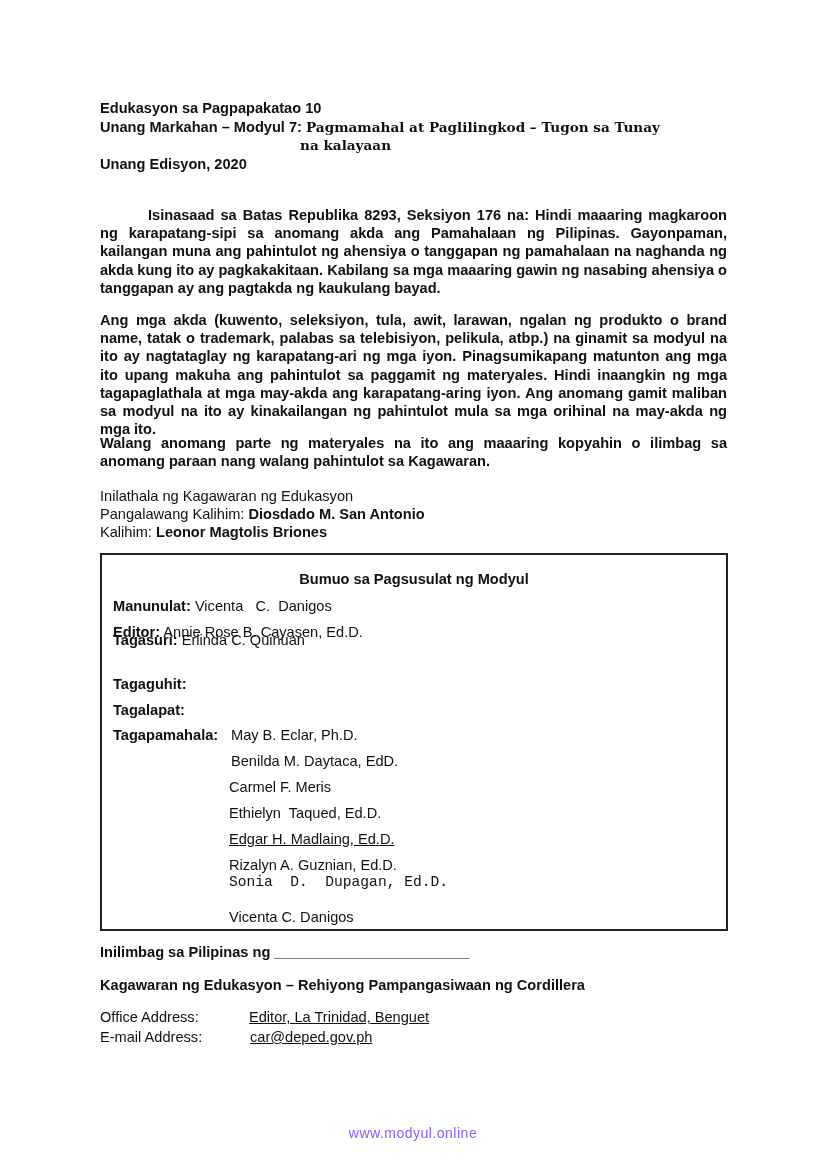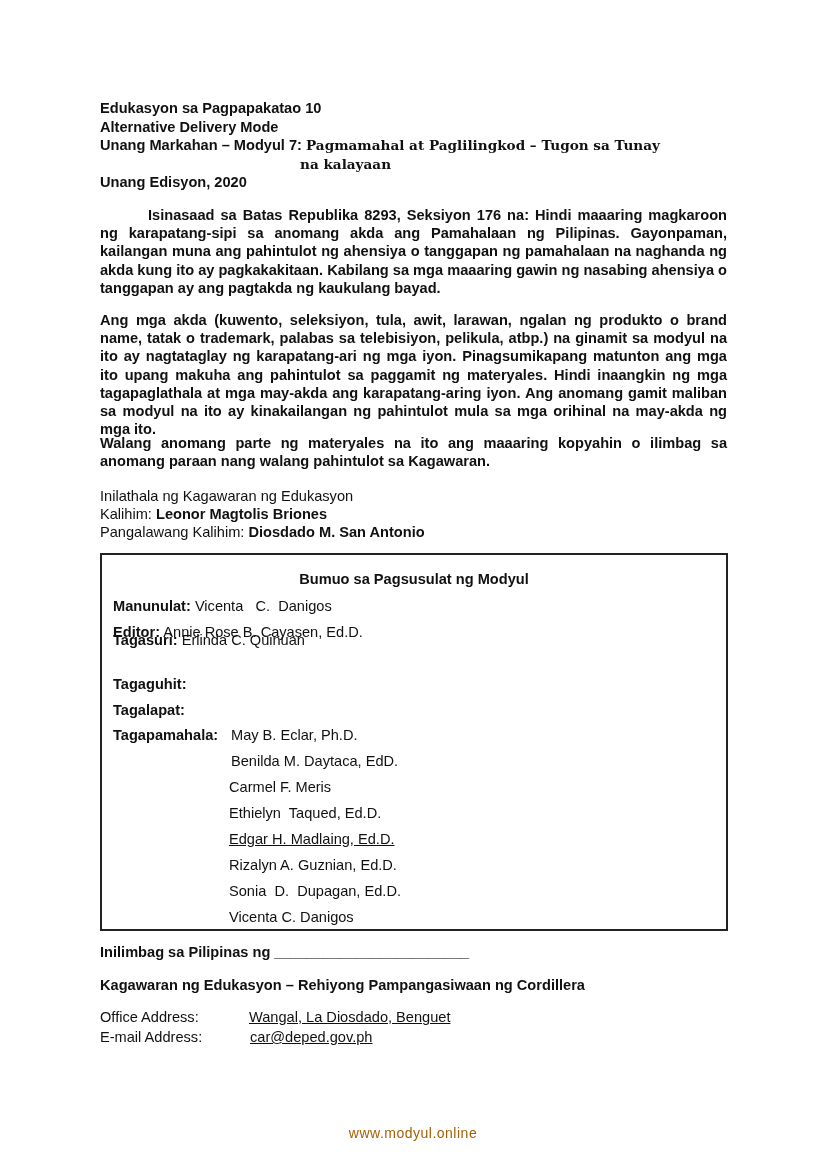--- a/index.html
+++ b/index.html
@@ -13,62 +13,61 @@
   .plain { position: absolute; left: 100px; line-height: 18.2px; font-size: 14.6px; }
   .box { position: absolute; left: 100px; top: 553px; width: 624px; height: 374px; border: 2px solid #222; }
   .box-title { position: absolute; top: 16px; left: 0; width: 100%; text-align: center; font-weight: bold; font-size: 14.6px; }
   .row { position: absolute; left: 11px; font-size: 14.6px; }
   .row b { font-weight: bold; }
   .mgr { position: absolute; left: 129px; font-size: 14.6px; }
   .bold { font-weight: bold; }
   .contact { position: absolute; left: 100px; font-size: 14.6px; line-height: 20px; }
   .contact .lbl { display: inline-block; width: 149px; }
   .contact .val { text-decoration: underline; }
-  .watermark { position: absolute; top: 1125px; left: 0; width: 826px; text-align: center; color: #a16207; font-size: 14px; letter-spacing: 0.5px; }
+  .watermark { position: absolute; top: 1125px; left: 0; width: 826px; text-align: center; color: #8b5cf6; font-size: 14px; letter-spacing: 0.5px; }
 </style>
 </head>
 <body>
 
 <div class="hdr">
   <div>Edukasyon sa Pagpapakatao 10</div>
-  <div>Alternative Delivery Mode</div>
   <div><span>Unang Markahan – Modyul 7: </span><span class="serif">Pagmamahal at Paglilingkod – Tugon sa Tunay</span></div>
   <div class="indent-line"><span class="serif">na kalayaan</span></div>
   <div>Unang Edisyon, 2020</div>
 </div>
 
 <div class="para first" style="top:206px;">Isinasaad sa Batas Republika 8293, Seksiyon 176 na: Hindi maaaring magkaroon ng karapatang-sipi sa anomang akda ang Pamahalaan ng Pilipinas. Gayonpaman, kailangan muna ang pahintulot ng ahensiya o tanggapan ng pamahalaan na naghanda ng akda kung ito ay pagkakakitaan. Kabilang sa mga maaaring gawin ng nasabing ahensiya o tanggapan ay ang pagtakda ng kaukulang bayad.</div>
 <div class="para" style="top:311px;">Ang mga akda (kuwento, seleksiyon, tula, awit, larawan, ngalan ng produkto o brand name, tatak o trademark, palabas sa telebisiyon, pelikula, atbp.) na ginamit sa modyul na ito ay nagtataglay ng karapatang-ari ng mga iyon. Pinagsumikapang matunton ang mga ito upang makuha ang pahintulot sa paggamit ng materyales. Hindi inaangkin ng mga tagapaglathala at mga may-akda ang karapatang-aring iyon. Ang anomang gamit maliban sa modyul na ito ay kinakailangan ng pahintulot mula sa mga orihinal na may-akda ng mga ito.</div>
 <div class="para" style="top:434px;">Walang anomang parte ng materyales na ito ang maaaring kopyahin o ilimbag sa anomang paraan nang walang pahintulot sa Kagawaran.</div>
 
 <div class="plain" style="top:487px;">
   <div>Inilathala ng Kagawaran ng Edukasyon</div>
+  <div><span>Pangalawang Kalihim: </span><span class="bold">Diosdado M. San Antonio</span></div>
   <div><span>Kalihim: </span><span class="bold">Leonor Magtolis Briones</span></div>
-  <div><span>Pangalawang Kalihim: </span><span class="bold">Diosdado M. San Antonio</span></div>
 </div>
 
 <div class="box">
   <div class="box-title">Bumuo sa Pagsusulat ng Modyul</div>
   <div class="row" style="top:43px;"><b>Manunulat:</b><span style="white-space:pre;"> Vicenta   C.  Danigos</span></div>
   <div class="row" style="top:69px;"><b>Editor:</b><span style="white-space:pre;"> Annie Rose B. Cayasen, Ed.D.</span></div>
   <div class="row" style="top:77px;"><b>Tagasuri:</b><span style="white-space:pre;"> Erlinda C. Quinuan</span></div>
   <div class="row" style="top:121px;"><b>Tagaguhit:</b><span></span></div>
   <div class="row" style="top:147px;text-align:center;"><b>Tagalapat:</b><span></span></div>
   <div class="row" style="top:172px;"><b>Tagapamahala:</b></div>
   <div class="mgr" style="top:172px;">May B. Eclar, Ph.D.</div>
   <div class="mgr" style="top:198px;">Benilda M. Daytaca, EdD.</div>
   <div class="mgr" style="top:224px; left:127px;">Carmel F. Meris</div>
   <div class="mgr" style="top:250px; left:127px; white-space:pre;">Ethielyn  Taqued, Ed.D.</div>
   <div class="mgr" style="top:276px; left:127px;text-decoration:underline;">Edgar H. Madlaing, Ed.D.</div>
   <div class="mgr" style="top:302px; left:127px;">Rizalyn A. Guznian, Ed.D.</div>
-  <div class="mgr" style="top:328px; left:127px; white-space:pre;">Sonia  D.  Dupagan, Ed.D.</div>
+  <div class="mgr" style="top:319px; left:127px; white-space:pre;font-family:Liberation Mono, monospace;">Sonia  D.  Dupagan, Ed.D.</div>
   <div class="mgr" style="top:354px; left:127px;">Vicenta C. Danigos</div>
 </div>
 
 <div class="plain bold" style="top:943px;">Inilimbag sa Pilipinas ng ________________________</div>
 <div class="plain bold" style="top:976px;">Kagawaran ng Edukasyon – Rehiyong Pampangasiwaan ng Cordillera</div>
 
 <div class="contact" style="top:1007px;">
-  <div><span class="lbl">Office Address:</span><span class="val">Wangal, La Diosdado, Benguet</span></div>
+  <div><span class="lbl">Office Address:</span><span class="val">Editor, La Trinidad, Benguet</span></div>
   <div><span class="lbl">E-mail Address:</span><span class="val" style="margin-left:1px;">car@deped.gov.ph</span></div>
 </div>
 
 <div class="watermark">www.modyul.online</div>
 
 </body></html>

